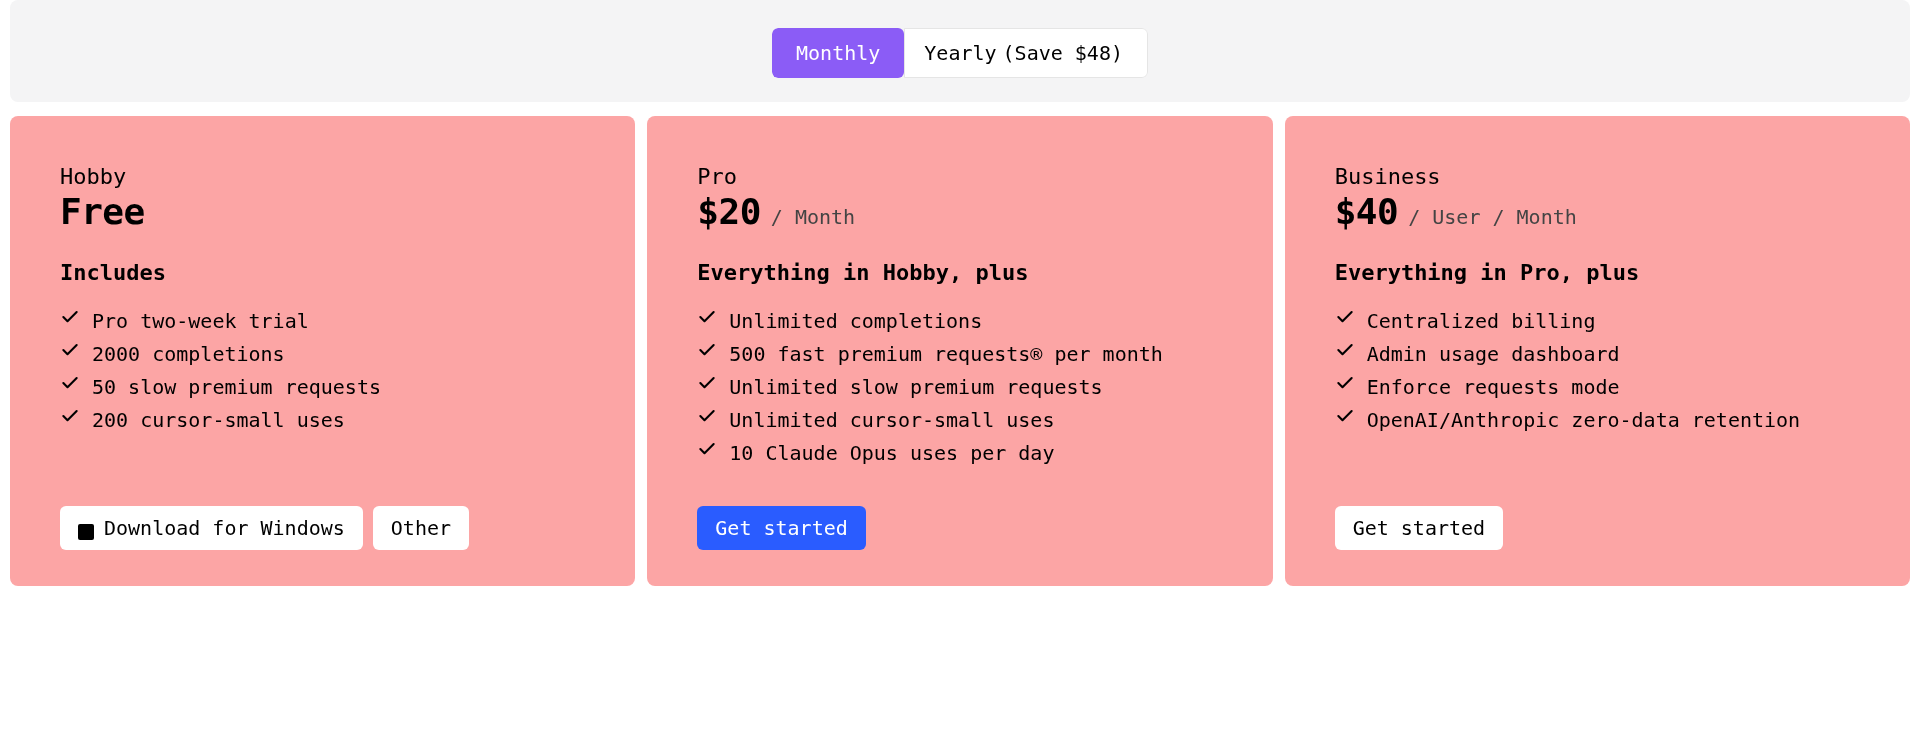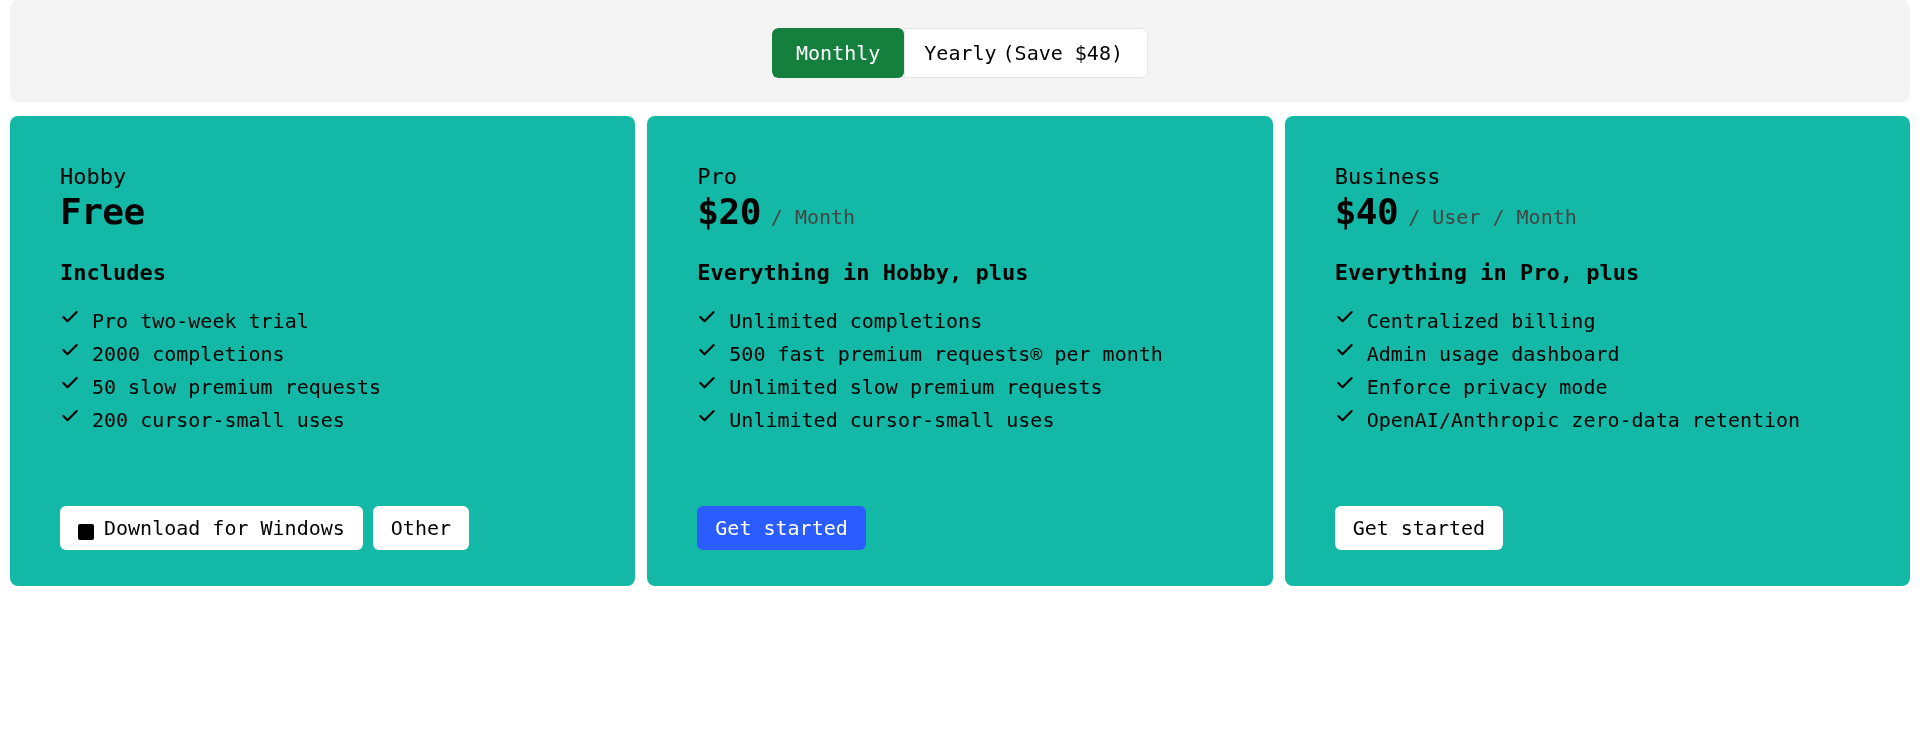--- a/index.html
+++ b/index.html
@@ -27,39 +27,39 @@
     padding: 12px 24px;
     font-size: 20px;
     font-family: inherit;
     border: none;
     cursor: pointer;
     display: flex;
     align-items: center;
     gap: 6px;
   }
   .seg-active {
-    background: #15803d;
+    background: #8b5cf6;
     color: #fff;
     border-radius: 6px;
   }
   .seg-inactive {
     background: #fff;
     color: #000;
     border: 1px solid #e5e5e5;
     border-radius: 0 6px 6px 0;
     padding-left: 19px;
   }
   .seg-inactive .save { color: #000000; }
   .plans {
     display: flex;
     gap: 12px;
   }
   .card {
     flex: 1;
-    background: #14b8a6;
+    background: #fca5a5;
     border-radius: 8px;
     padding: 48px 50px 36px;
     display: flex;
     flex-direction: column;
     min-height: 470px;
   }
   .plan-name {
     font-size: 22px;
     font-weight: 400;
     margin-bottom: 2px;
@@ -188,20 +188,26 @@
             <polyline points="20 6 9 17 4 12"></polyline>
           </svg>
         <span>Unlimited slow premium requests</span>
       </li>
       <li class="feature-item">
         <svg class="check-icon" viewBox="0 0 24 24" fill="none" stroke="#000" stroke-width="2.5" stroke-linecap="round" stroke-linejoin="round">
             <polyline points="20 6 9 17 4 12"></polyline>
           </svg>
         <span>Unlimited cursor-small uses</span>
       </li>
+      <li class="feature-item">
+        <svg class="check-icon" viewBox="0 0 24 24" fill="none" stroke="#000" stroke-width="2.5" stroke-linecap="round" stroke-linejoin="round">
+            <polyline points="20 6 9 17 4 12"></polyline>
+          </svg>
+        <span>10 Claude Opus uses per day</span>
+      </li>
     </ul>
     <div class="actions">
       <button class="btn btn-primary">
         <span>Get started</span>
       </button>
     </div>
   </div>
 
   <div class="card">
     <div class="plan-name">Business</div>
@@ -220,21 +226,21 @@
       <li class="feature-item">
         <svg class="check-icon" viewBox="0 0 24 24" fill="none" stroke="#000" stroke-width="2.5" stroke-linecap="round" stroke-linejoin="round">
             <polyline points="20 6 9 17 4 12"></polyline>
           </svg>
         <span>Admin usage dashboard</span>
       </li>
       <li class="feature-item">
         <svg class="check-icon" viewBox="0 0 24 24" fill="none" stroke="#000" stroke-width="2.5" stroke-linecap="round" stroke-linejoin="round">
             <polyline points="20 6 9 17 4 12"></polyline>
           </svg>
-        <span>Enforce privacy mode</span>
+        <span>Enforce requests mode</span>
       </li>
       <li class="feature-item">
         <svg class="check-icon" viewBox="0 0 24 24" fill="none" stroke="#000" stroke-width="2.5" stroke-linecap="round" stroke-linejoin="round">
             <polyline points="20 6 9 17 4 12"></polyline>
           </svg>
         <span>OpenAI/Anthropic zero-data retention</span>
       </li>
     </ul>
     <div class="actions">
       <button class="btn btn-white">

